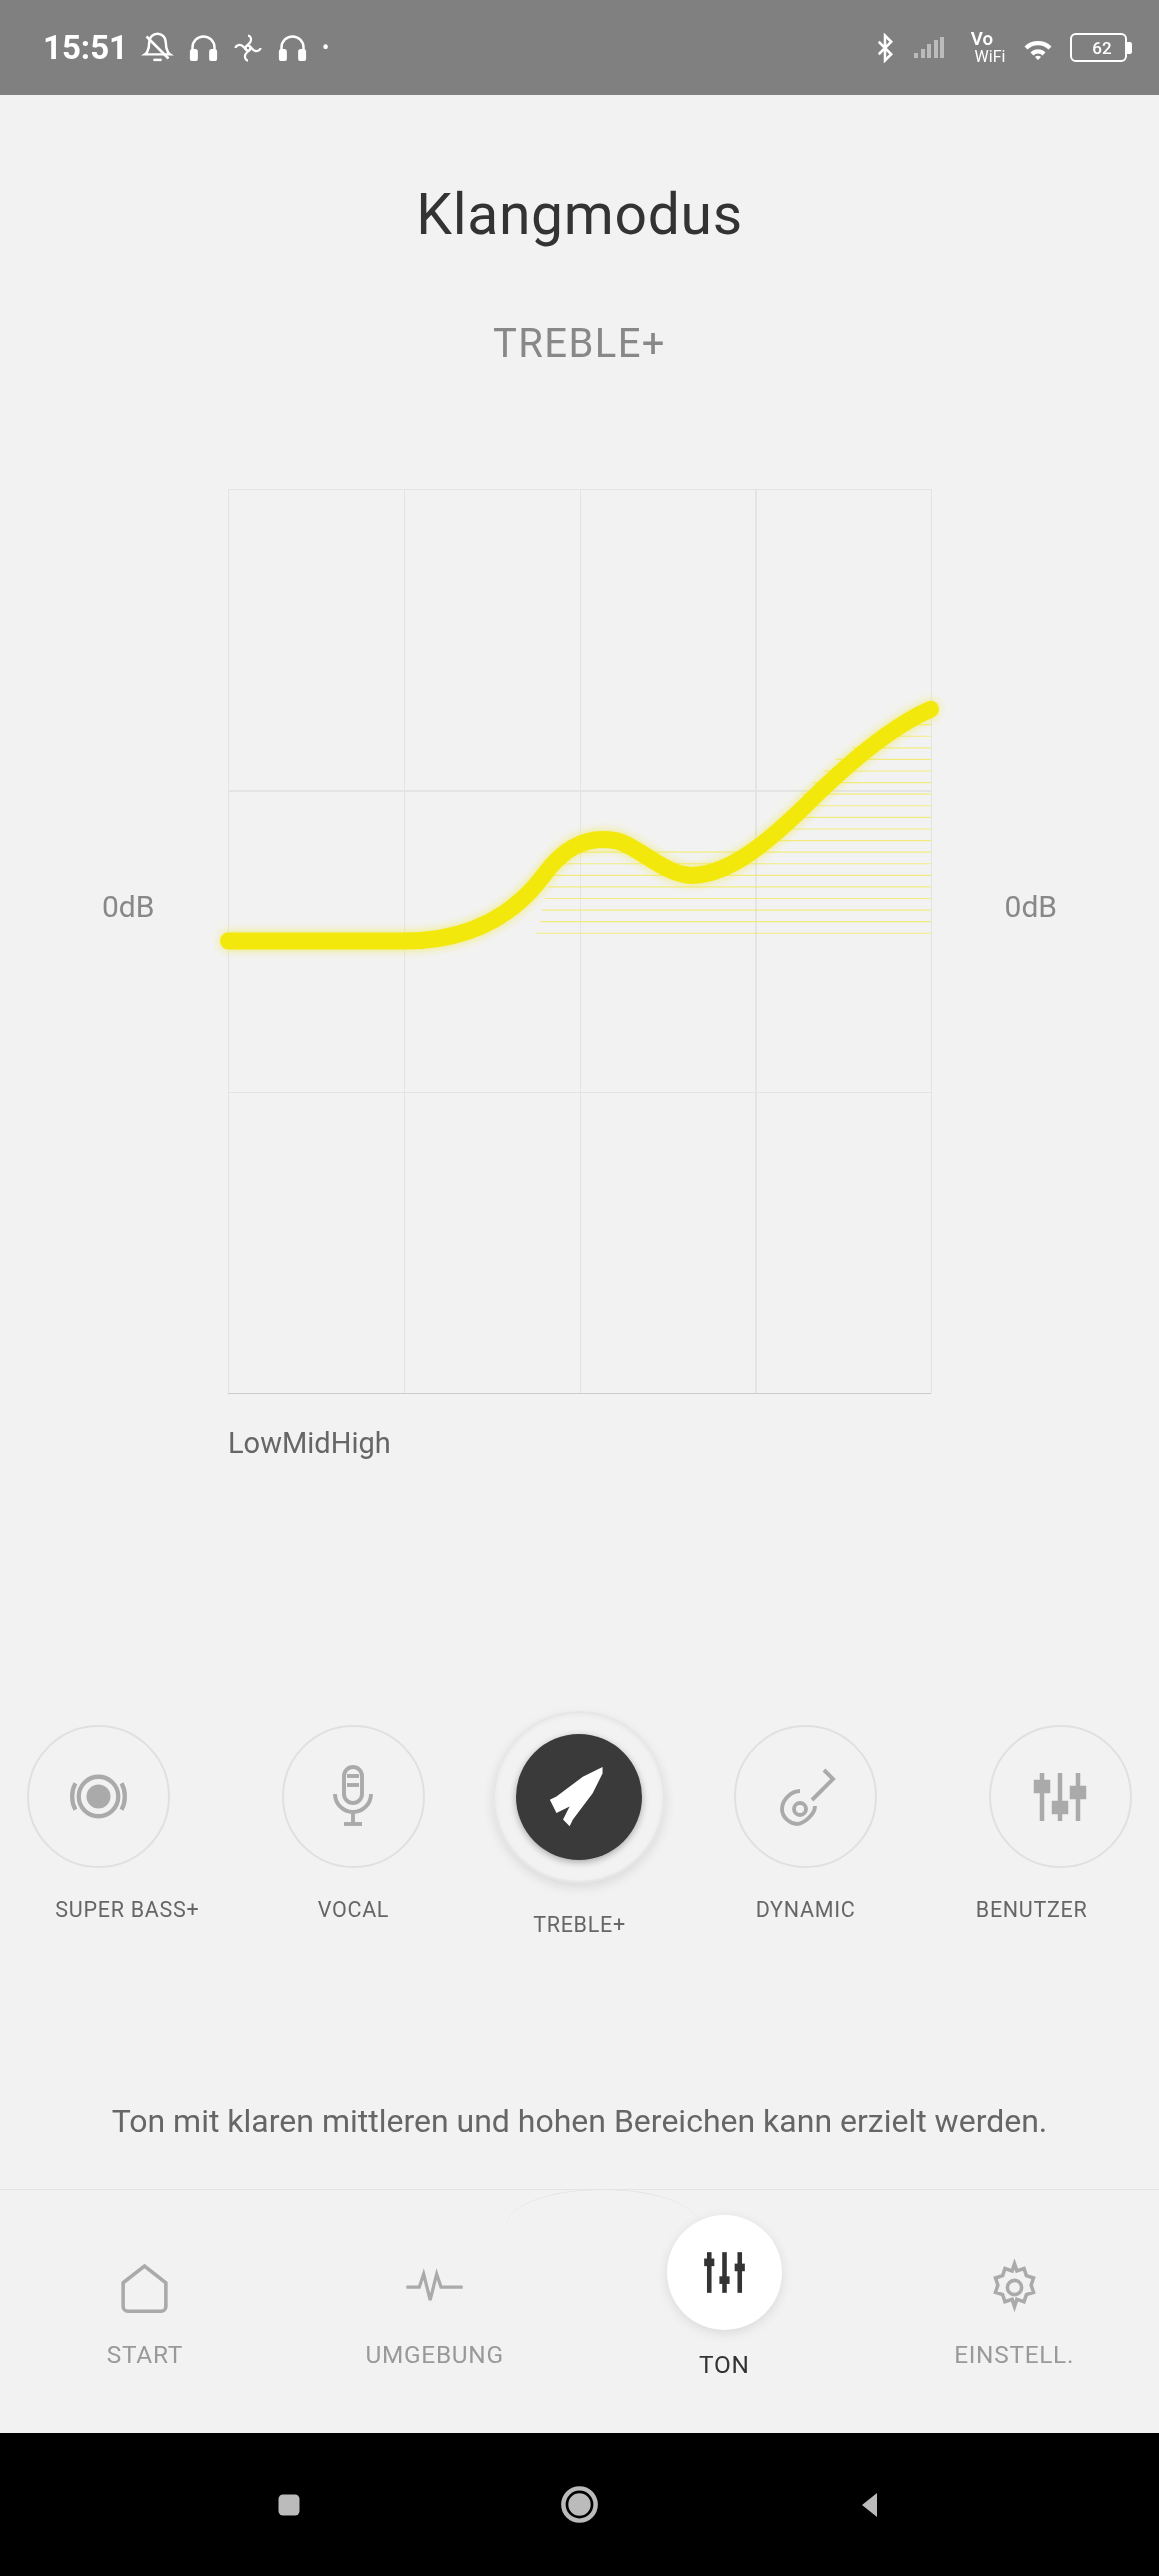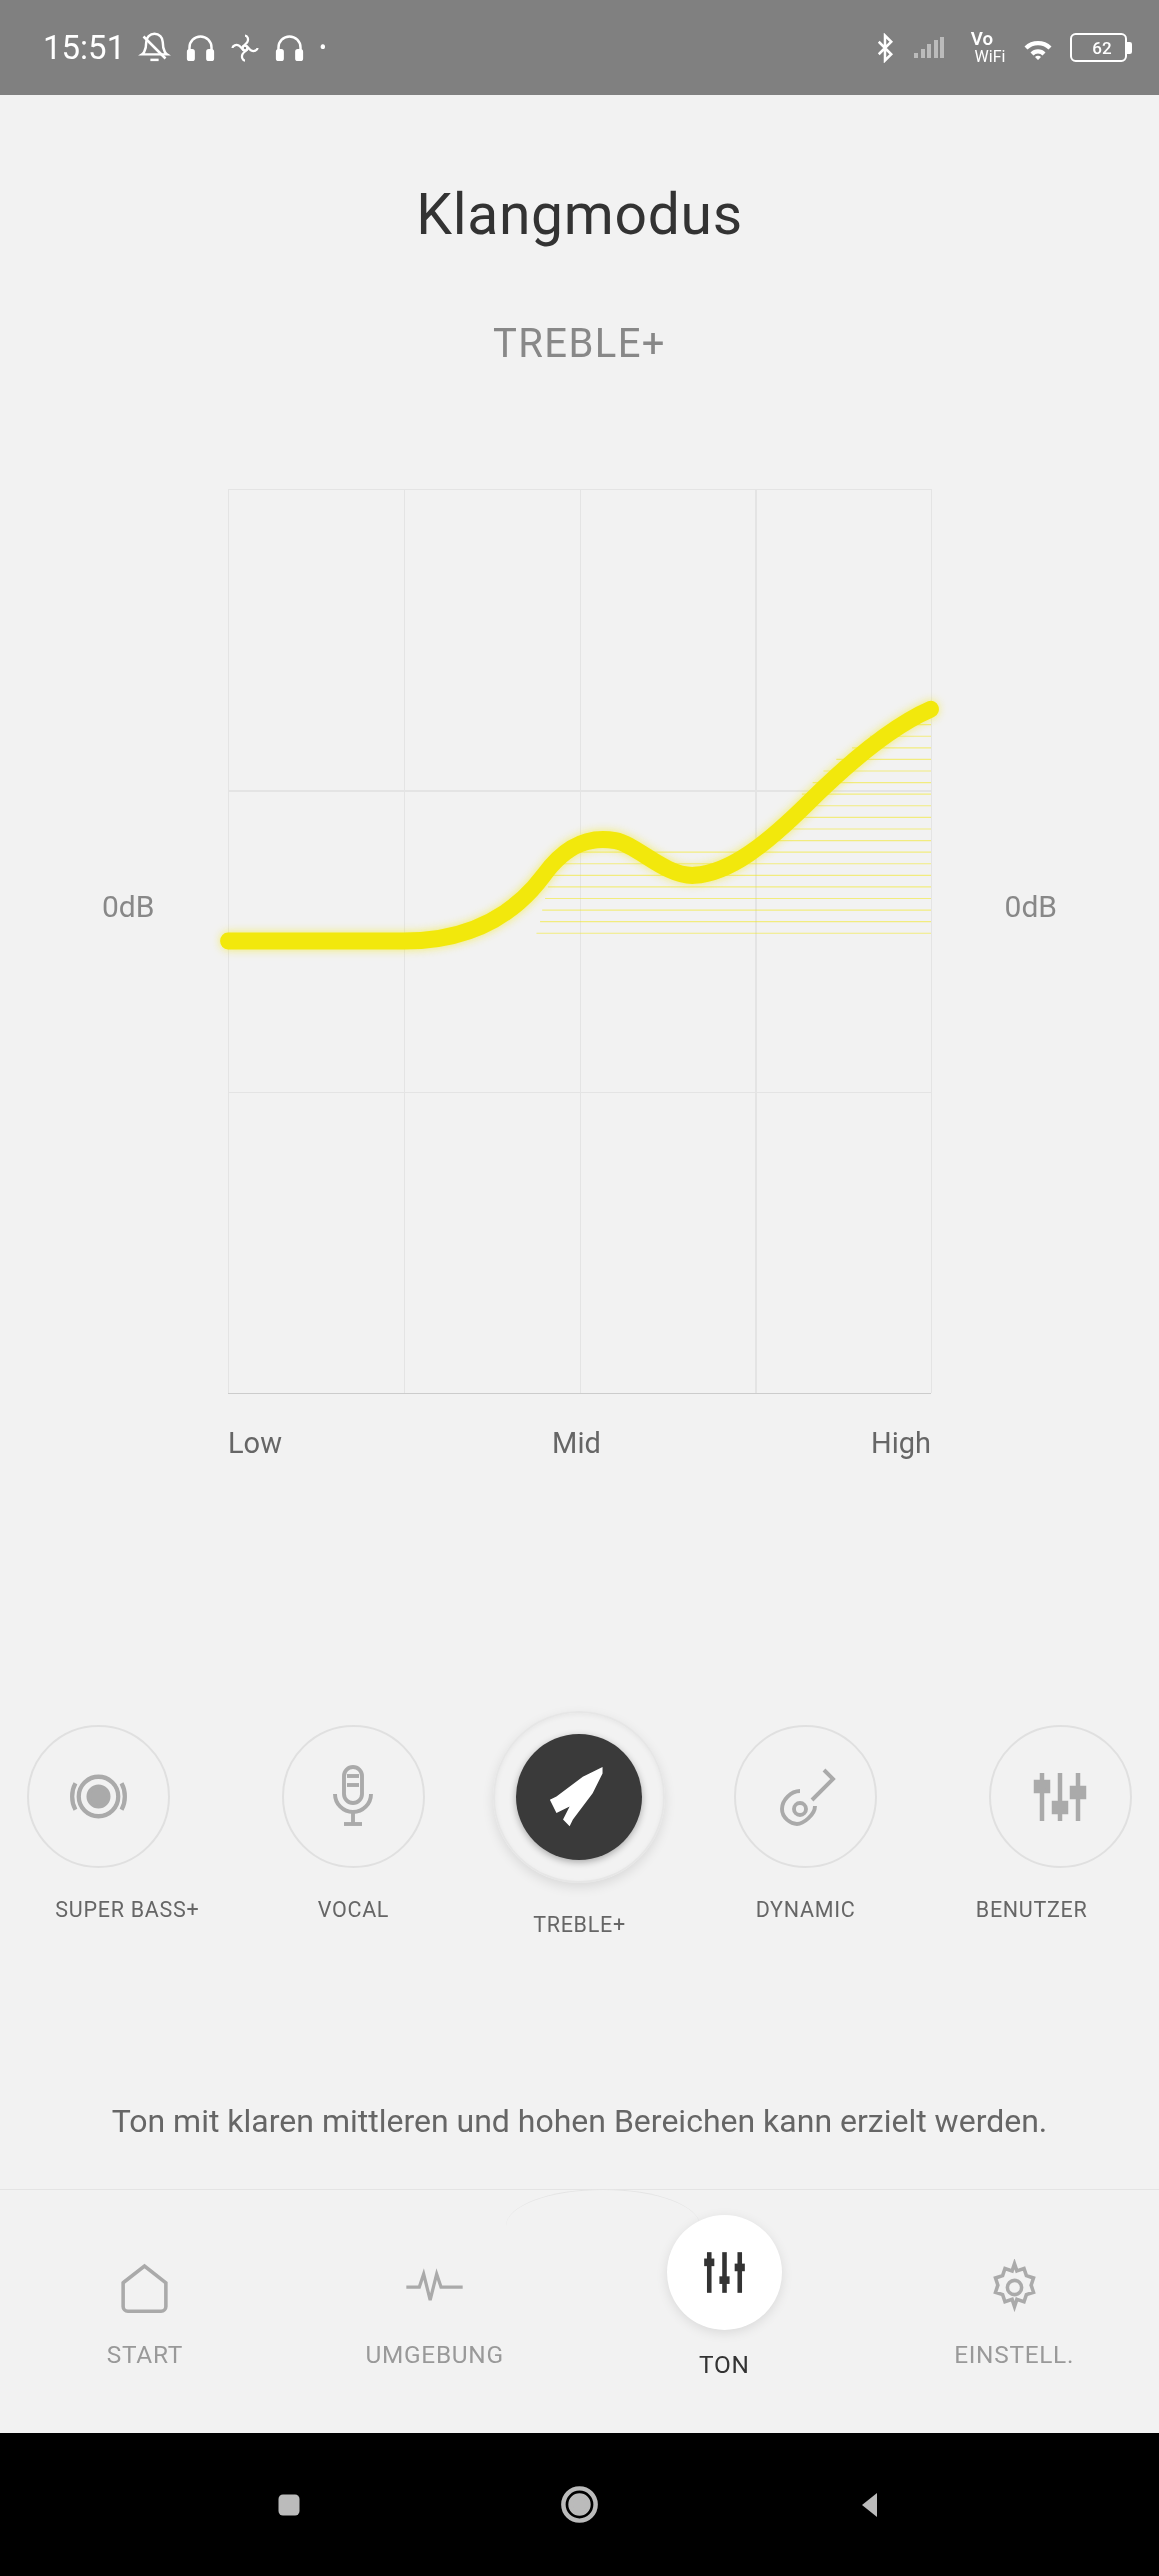--- a/index.html
+++ b/index.html
@@ -17,21 +17,21 @@
   .status-bar {
     height: 95px;
     background: #808080;
     display: flex;
     align-items: center;
     justify-content: space-between;
     padding: 0 32px 0 43px;
     color: white;
   }
   .status-left { display: flex; align-items: center; gap: 13px; }
-  .status-time { font-size: 33px; font-weight: 400; }
+  .status-time { font-size: 33px; font-weight: 700; }
   .status-icon-sm { display: flex; align-items: center; }
   .status-right { display: flex; align-items: center; gap: 14.3px; }
   .signal-bars { display: flex; align-items: flex-end; gap: 2.2px; height: 21.5px; }
   .signal-bars span { width: 4.3px; background: #bbb; }
   .vowifi { font-size: 18.7px; line-height: 1; text-align: center; }
   .vowifi .vo { font-weight: 600; }
   .vowifi .wifi { font-size: 16px; margin-left: 16px; }
   .battery { width: 57px; height: 29px; border: 2.2px solid white; border-radius: 5.7px; position: relative; display: flex; align-items: center; justify-content: center; font-size: 17px; font-weight: 500; padding-left: 7px; }
   .battery::after { content: ""; position: absolute; right: -6.5px; top: 7.2px; width: 4.3px; height: 11.5px; background: white; border-radius: 0 2.2px 2.2px 0; }
 
@@ -46,21 +46,21 @@
   .vline { position: absolute; top: 0; bottom: 0; width: 1.4px; background: #e4e4e4; }
   .vline.v0 { left: 0; } .vline.v1 { left: 25%; } .vline.v2 { left: 50%; } .vline.v3 { left: 75%; } .vline.v4 { left: 100%; }
   .hline { position: absolute; left: 0; right: 0; height: 1.4px; background: #e4e4e4; }
   .hline.h0 { top: 0; } .hline.h1 { top: 33.33%; } .hline.h2 { top: 66.66%; }
   .curve-svg { position: absolute; top: 0; left: 0; width: 100%; height: 100%; overflow: visible; }
   .curve-path { stroke: #f2e80c; stroke-width: 22; fill: none; stroke-linecap: round; filter: drop-shadow(0 0 6px rgba(242,232,12,0.6)); }
   .fill-lines { stroke: #f2e80c; stroke-width: 1.5; opacity: 0.5; }
   .axis-label { position: absolute; font-size: 30px; color: #888; }
   .axis-left { left: -126px; top: 400px; }
   .axis-right { right: -126px; top: 400px; }
-  .tick-labels { display: flex; justify-content: space-between; width: 703px; margin: 32px auto 0; font-size: 29px; color: #666; }
+  .tick-labels { display: flex; width: 703px; margin: 32px auto 0; font-size: 29px; color: #666; }
 
   
   .modes-row { display: flex; justify-content: space-between; align-items: flex-start; width: 100%; padding: 0 14.3px; margin-top: 265px; }
   .mode-item { display: flex; flex-direction: column; align-items: center; gap: 29px; width: 20%; }
   .mode-circle { width: 143px; height: 143px; border-radius: 50%; border: 2.2px solid #e0e0e0; display: flex; align-items: center; justify-content: center; color: #aaa; }
   .mode-circle.active-outer { width: 172px; height: 172px; border: 2.2px solid #e6e6e6; box-shadow: inset 0 1.4px 5.7px rgba(0,0,0,0.05), 0 4.3px 11.5px rgba(0,0,0,0.1); margin-top: -14.3px; }
   .mode-circle.active-inner { width: 126px; height: 126px; background: #3a3a3a; border: none; color: white; box-shadow: 0 2.2px 7.2px rgba(0,0,0,0.3); }
   .mode-label { font-size: 21.5px; color: #666; letter-spacing: 0.7px; text-align: center; }
   .mode-edge-left .mode-circle { margin-left: -57px; }
   .mode-edge-right .mode-circle { margin-right: -57px; }

